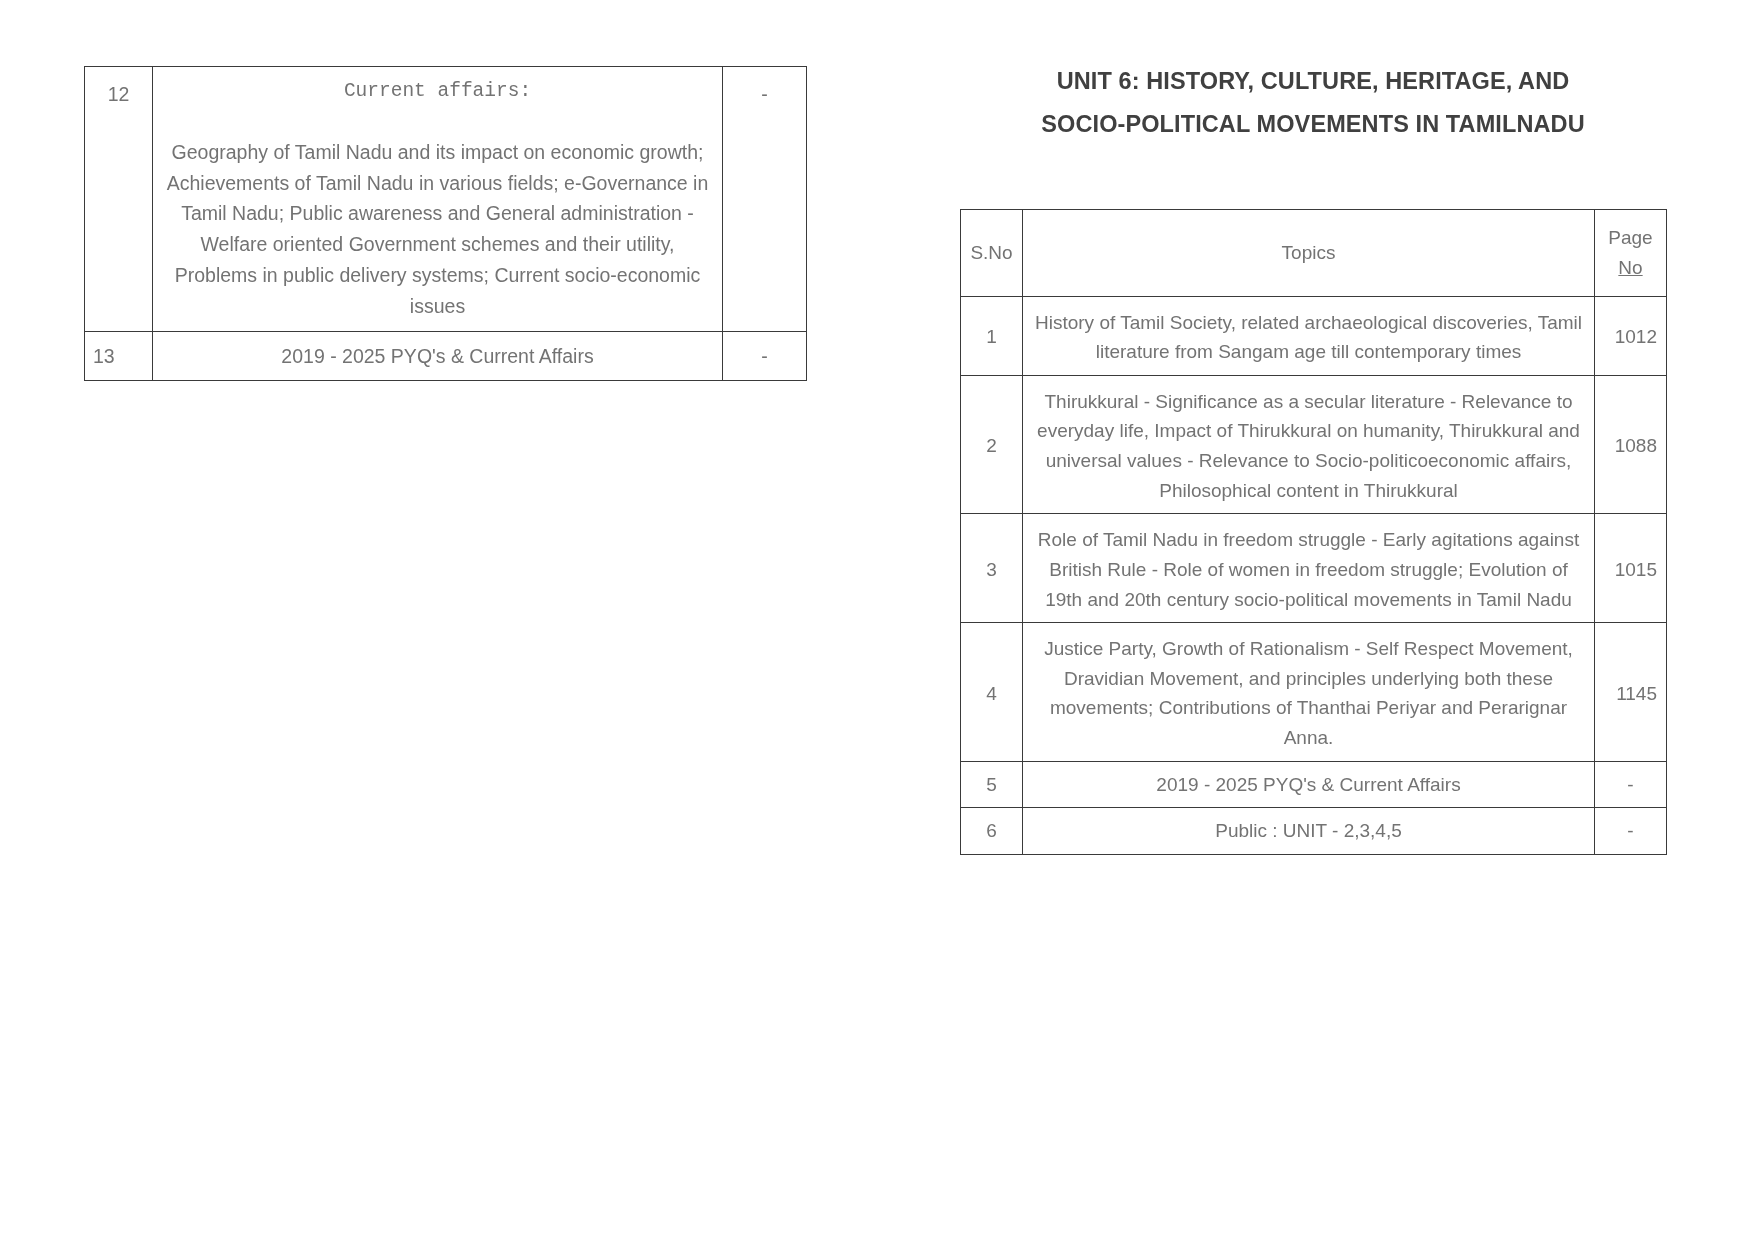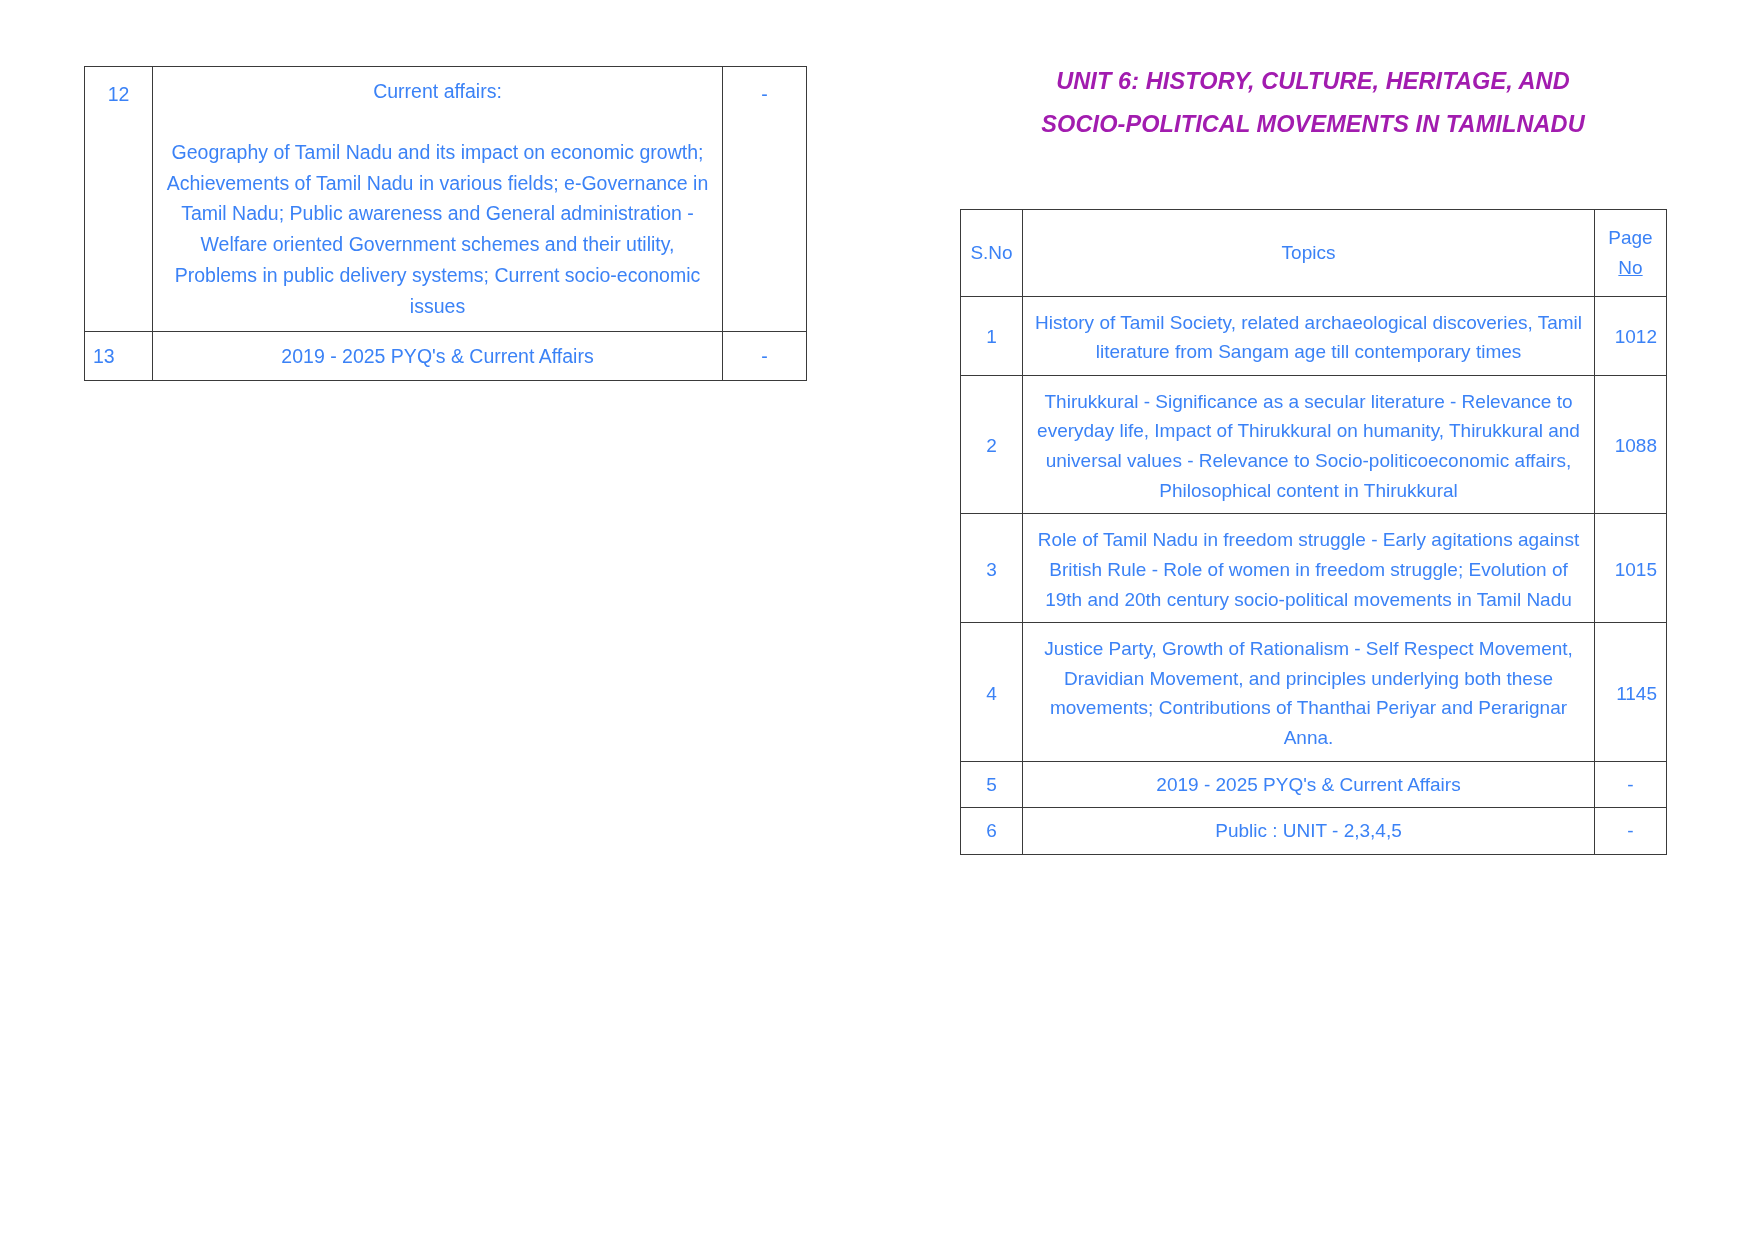--- a/index.html
+++ b/index.html
@@ -29,57 +29,57 @@
     table-layout: fixed;
   }
   table.doc-table td,
   table.doc-table th {
     border: 1.4px solid #3a3a3a;
     padding: 9px 8px;
     vertical-align: middle;
     font-size: 19.5px;
     line-height: 1.58;
     font-weight: 400;
-    color: #3b82f6;
+    color: #737373;
   }
 
   .left-pane col.c-sno  { width: 68px; }
   .left-pane col.c-top  { width: 570px; }
   .left-pane col.c-page { width: 84px; }
 
   .cell-sno  { text-align: center; vertical-align: top !important; padding-top: 12px !important; }
   .cell-topic{ text-align: center; }
   .cell-page { text-align: center; vertical-align: top !important; padding-top: 12px !important; }
 
   .cell-sno-mid  { vertical-align: middle !important; }
   .cell-page-mid { text-align: center; vertical-align: middle !important; }
 
   .topic-head {
     display: block;
     margin-bottom: 30px;
+    font-family: Liberation Mono, monospace;
   }
   .topic-body { display: block; }
 
   
   .right-pane {
     position: absolute;
     left: 960px;
     top: 60px;
     width: 706px;
   }
   .unit-title {
     text-align: center;
     font-size: 23.5px;
     font-weight: 700;
-    color: #a21caf;
+    color: #404040;
     letter-spacing: 0.1px;
     line-height: 1.82;
     margin: 0 0 0 0;
     padding: 0 8px;
-    font-style: italic;
   }
   .unit-title .t-line { display: block; white-space: nowrap; }
 
   .right-table-wrap {
     margin-top: 63px;
   }
   .right-pane col.c-sno  { width: 62px; }
   .right-pane col.c-top  { width: 572px; }
   .right-pane col.c-page { width: 72px; }
 

